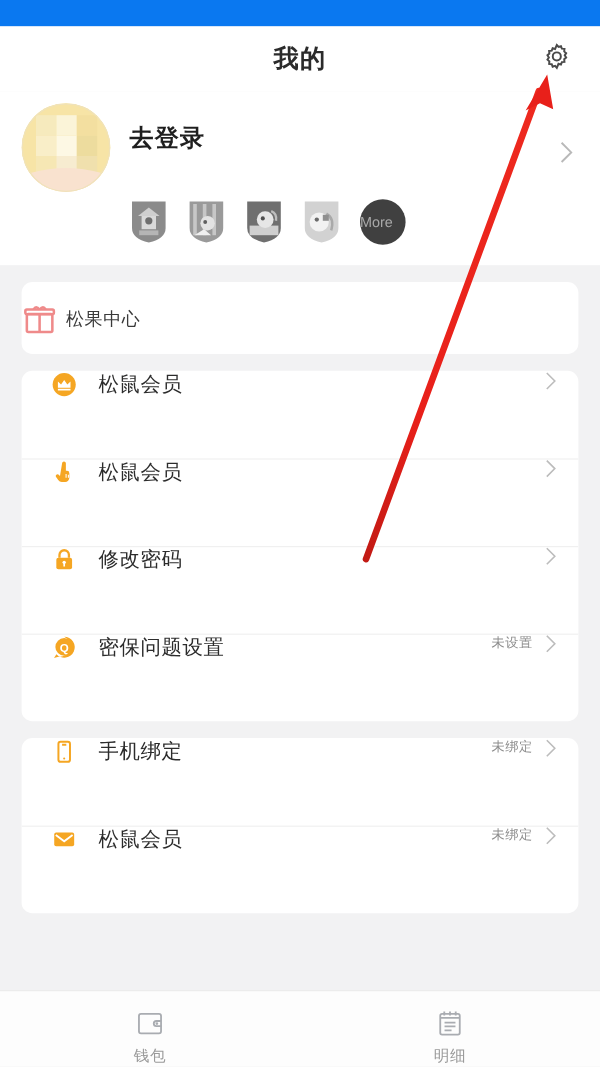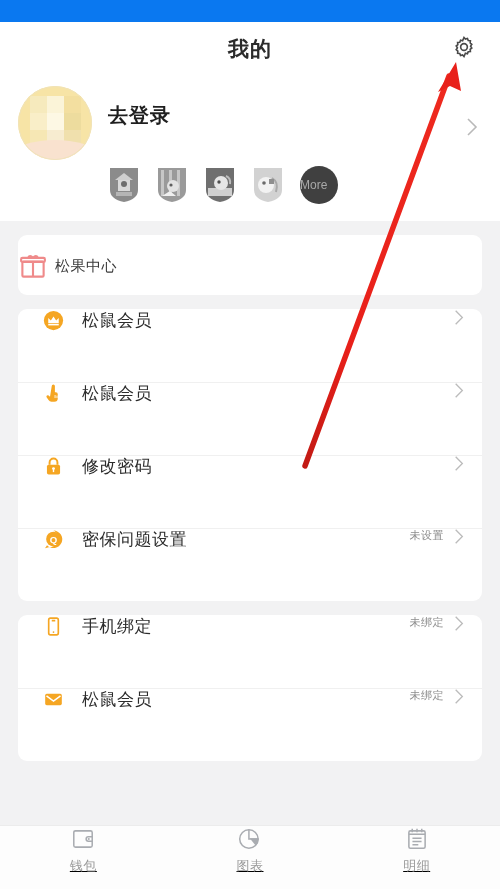--- a/index.html
+++ b/index.html
@@ -166,22 +166,21 @@
   .chev { color: #bcbcbc; display: flex; align-items: center; }
 
   
   .tabbar {
     position: absolute;
     left: 0; right: 0; bottom: 0;
     height: 64px;
     background: #fdfdfd;
     border-top: 1px solid #ececec;
     display: flex;
-    align-items: flex-start;
-    text-decoration: underline;
+    align-items: flex-end;
   }
   .tab {
     flex: 1 1 0;
     display: flex;
     flex-direction: column;
     align-items: center;
     gap: 5px;
   }
   .tab-icon { width: 26px; height: 26px; }
   .tab-label {
@@ -426,30 +425,20 @@
       <span class="tab-icon">
         <svg width="26" height="26" viewBox="0 0 24 24" fill="none" stroke="#a9acb1" stroke-width="1.4">
           <rect x="3.5" y="4.5" width="17" height="15" rx="1.6"></rect>
           <path d="M20.5 10 h-3.6 a2 2 0 0 0 0 4 h3.6"></path>
           <circle cx="17.3" cy="12" r="1" fill="#a9acb1" stroke="none"></circle>
         </svg>
       </span>
       <span class="tab-label">钱包</span>
     </div>
 
-    <div class="tab">
-      <span class="tab-icon">
-        <svg width="26" height="26" viewBox="0 0 24 24" fill="none" stroke="#a9acb1" stroke-width="1.4">
-          <circle cx="11" cy="12" r="8.5"></circle>
-          <path d="M11.8 11.4 L20 11.4 A8.5 8.5 0 0 1 17.3 18.2 Z" fill="#a9acb1" stroke="none"></path>
-          <path d="M11 3.5 v8.5 h8.5"></path>
-        </svg>
-      </span>
-      <span class="tab-label">图表</span>
-    </div>
 
     <div class="tab">
       <span class="tab-icon">
         <svg width="26" height="26" viewBox="0 0 24 24" fill="none" stroke="#a9acb1" stroke-width="1.4">
           <rect x="4.5" y="4.5" width="15" height="16" rx="1.4"></rect>
           <path d="M4.5 7.6 h15"></path>
           <path d="M7.6 2.6 v3.2 M12 2.6 v3.2 M16.4 2.6 v3.2"></path>
           <path d="M7.8 11.2 h8.4 M7.8 14.2 h8.4 M7.8 17.2 h5.4"></path>
         </svg>
       </span>

